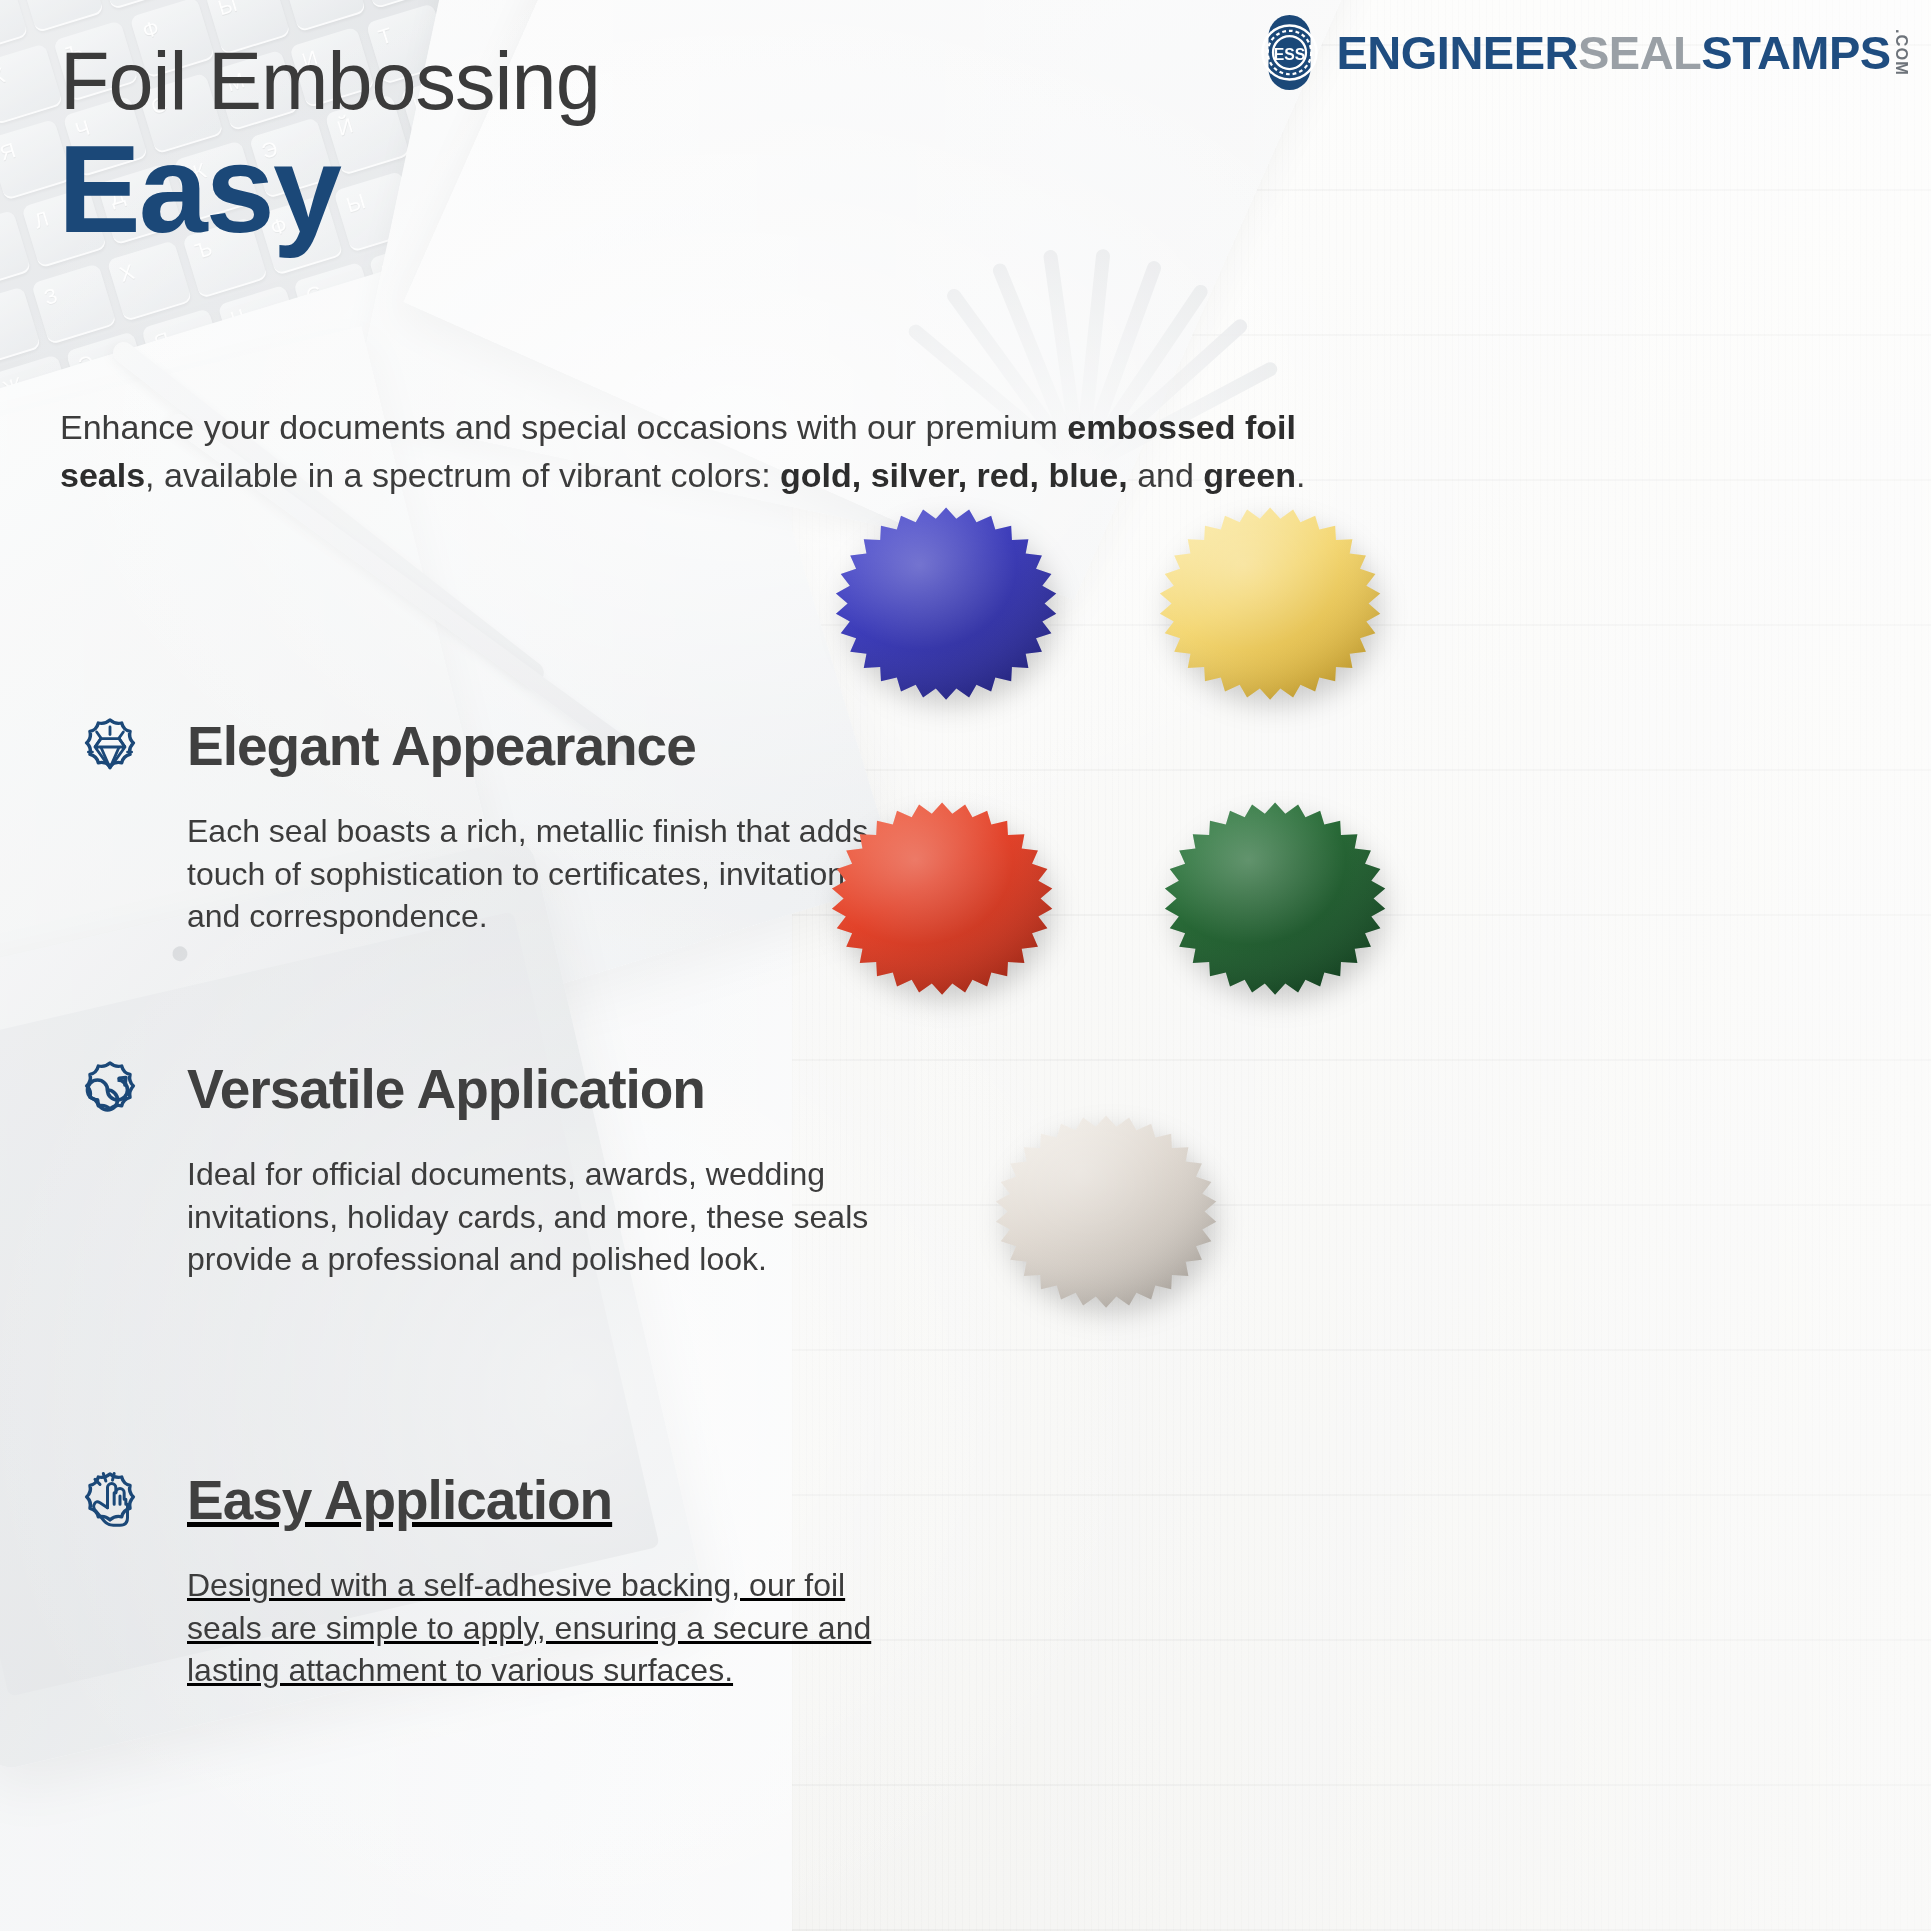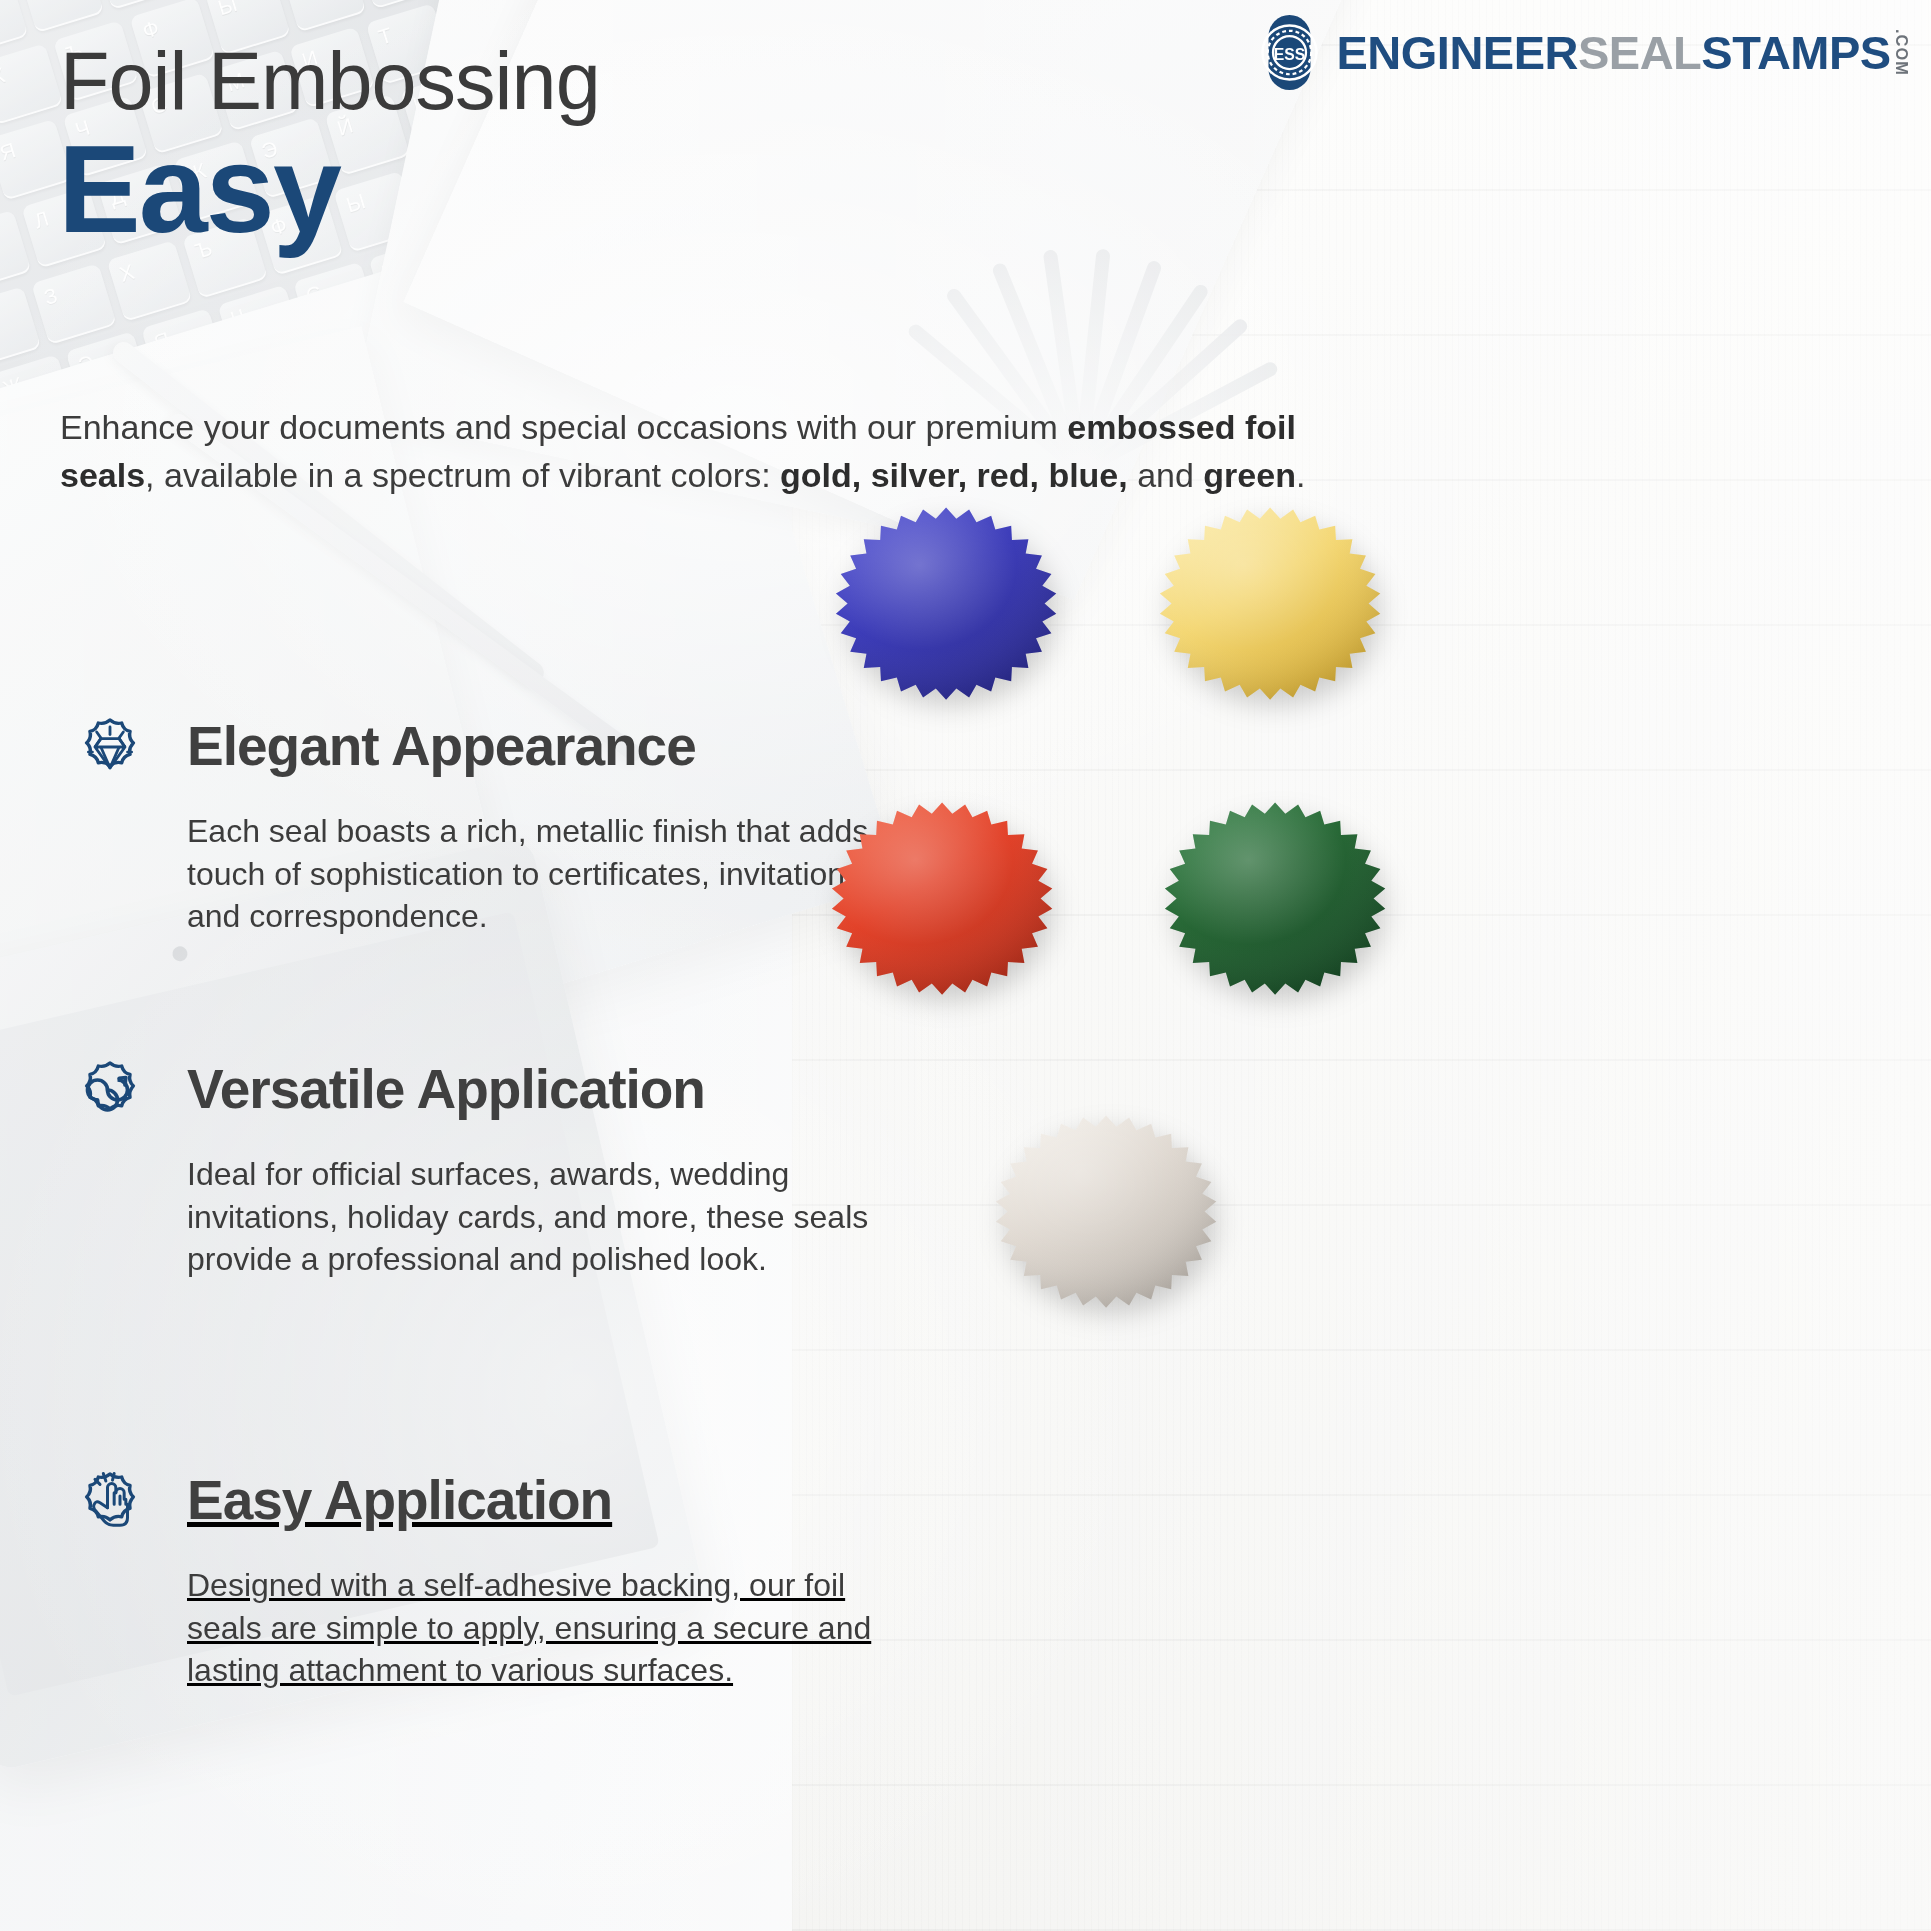--- a/index.html
+++ b/index.html
@@ -482,21 +482,21 @@
         <svg class="f-icon" viewBox="0 0 120 120">
           <path d="M60 6 q6 6 14 4 q2 9 10 11 q-2 9 4 15 q-6 7 -4 15 q-8 2 -10 11 q-8 -2 -14 4 q-6 -6 -14 -4 q-2 -9 -10 -11 q2 -9 -4 -15 q6 -6 4 -15 q8 -2 10 -11 q8 2 14 -4 Z" transform="translate(0,22) scale(1,0.92)" fill="none" stroke="#1b4878" stroke-width="4.2" stroke-linejoin="round"></path>
           <g fill="none" stroke="#1b4878" stroke-width="4.4" stroke-linecap="round">
             <path d="M45 72 a12 12 0 1 1 12 -12 a12 12 0 1 0 12 -12 a12 12 0 0 1 10 5"></path>
             <path d="M45 72 a12 12 0 1 0 12 -12"></path>
             <path d="M79 45 l-1 9 M79 45 l-8 1"></path>
           </g>
         </svg>
         <div class="f-title">Versatile Application</div>
       </div>
-      <div class="f-body">Ideal for official surfaces, awards, wedding invitations, holiday cards, and more, these seals provide a professional and polished look.</div>
+      <div class="f-body">Ideal for official documents, awards, wedding invitations, holiday cards, and more, these seals provide a professional and polished look.</div>
     </div>
 
     <div class="feature f3">
       <div class="f-head">
         <svg class="f-icon" viewBox="0 0 120 120">
           <path d="M60 6 q6 6 14 4 q2 9 10 11 q-2 9 4 15 q-6 7 -4 15 q-8 2 -10 11 q-8 -2 -14 4 q-6 -6 -14 -4 q-2 -9 -10 -11 q2 -9 -4 -15 q6 -6 4 -15 q8 -2 10 -11 q8 2 14 -4 Z" transform="translate(0,22) scale(1,0.92)" fill="none" stroke="#1b4878" stroke-width="4.2" stroke-linejoin="round"></path>
           <g fill="none" stroke="#1b4878" stroke-width="3.6" stroke-linecap="round" stroke-linejoin="round">
             <path d="M55 36 l-3 -9 M63 35 l2 -8 M48 40 l-6 -6"></path>
             <path d="M57 44 v24"></path>
             <path d="M57 68 l-9 -6 q-5 -3 -7 2 q-2 4 2 8 l10 12 q4 5 11 5 h8 q9 0 9 -9 v-16"></path>

